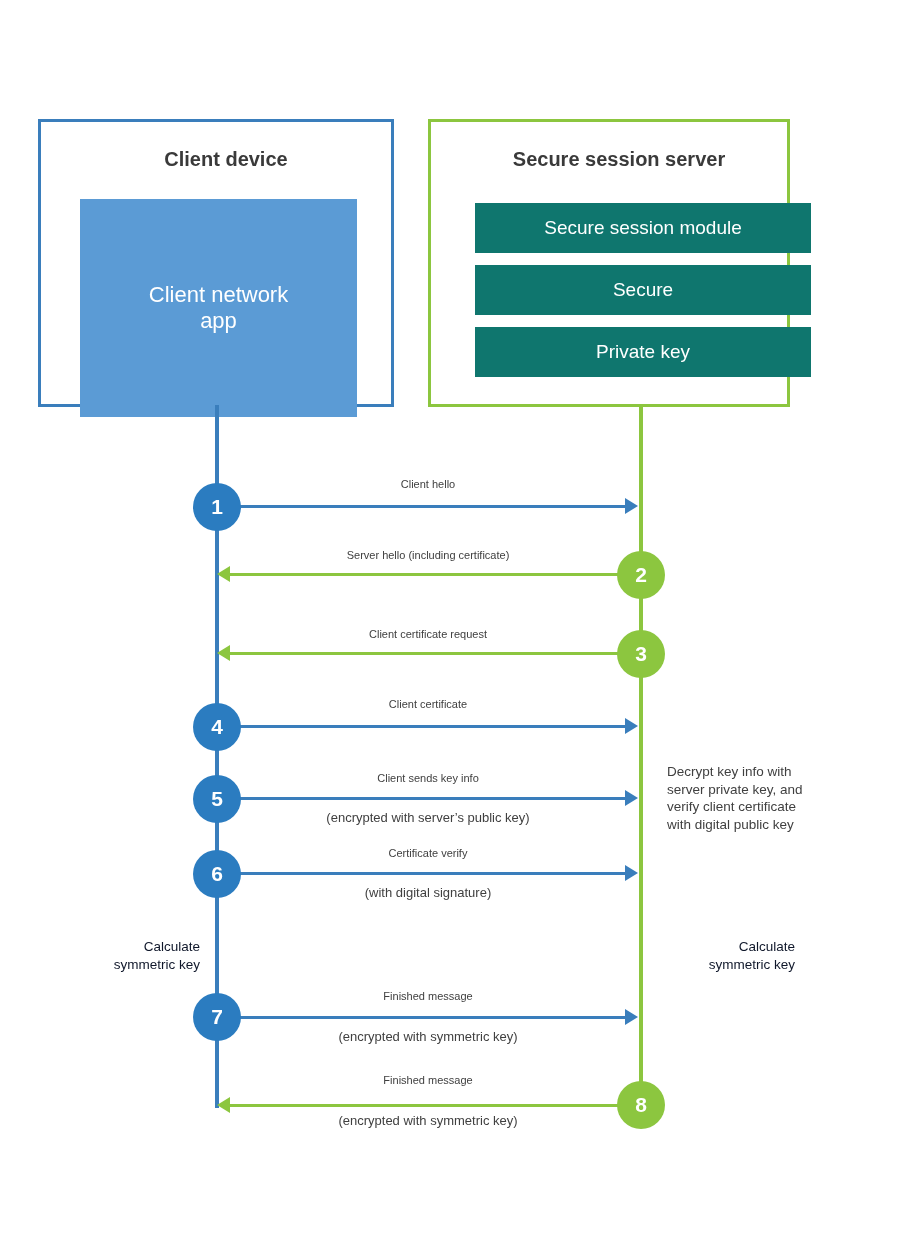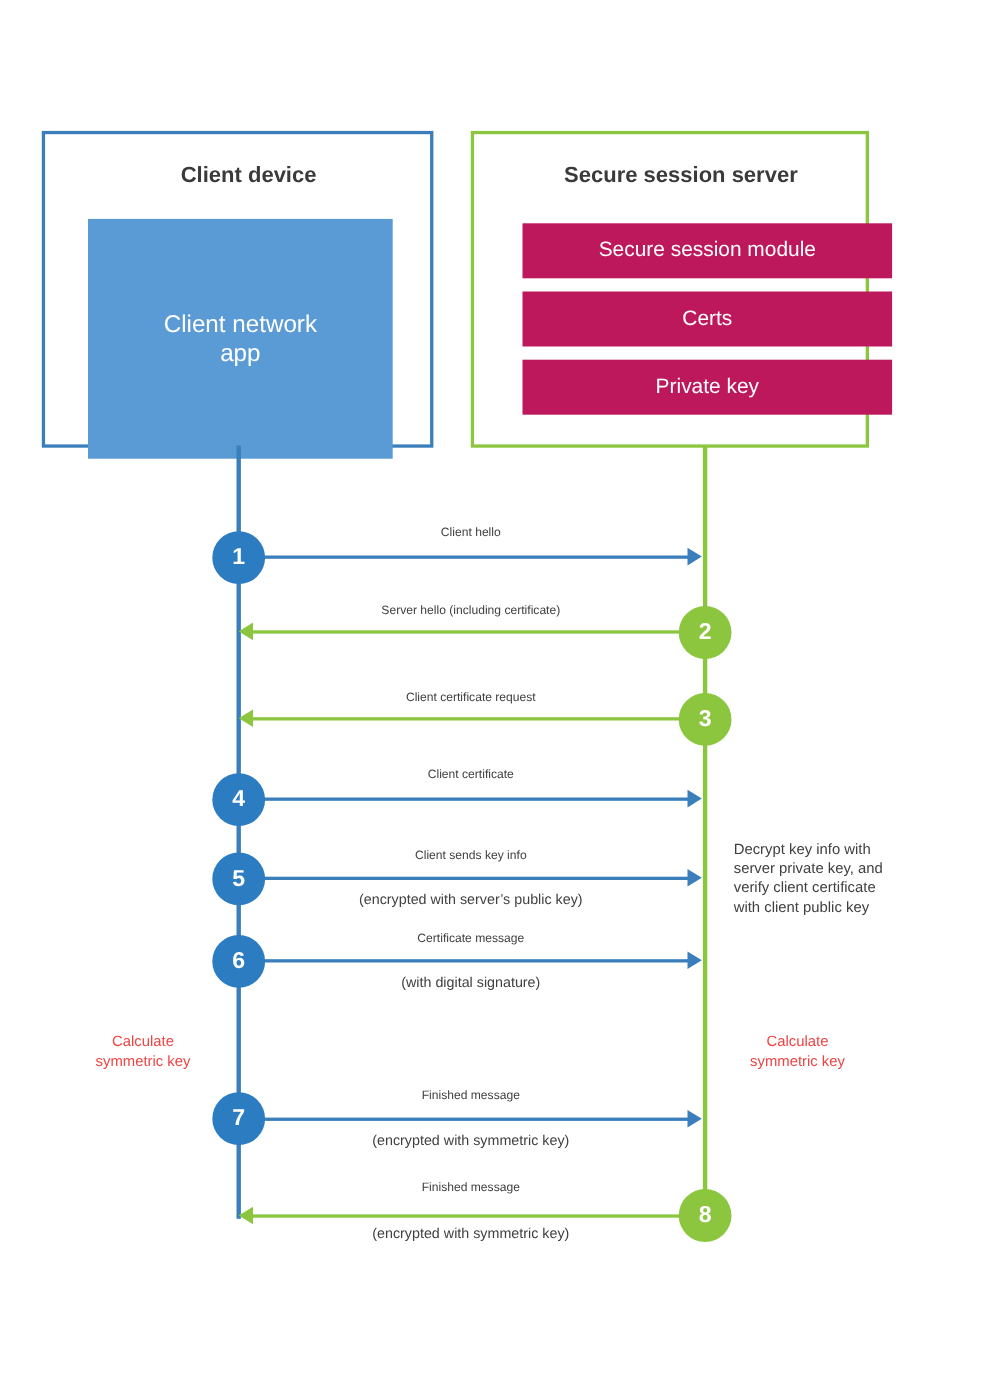--- a/index.html
+++ b/index.html
@@ -76,21 +76,21 @@
     display: flex;
     align-items: center;
     justify-content: center;
     text-align: center;
   }
   .server-bar {
     position: absolute;
     left: 44px;
     width: 336px;
     height: 50px;
-    background: #be185d;
+    background: #0f766e;
     color: #ffffff;
     font-size: 19px;
     display: flex;
     align-items: center;
     justify-content: center;
     text-align: center;
   }
   #server-bar-0 { top: 81px; }
   #server-bar-1 { top: 143px; }
   #server-bar-2 { top: 205px; text-align: right; }
@@ -169,22 +169,22 @@
   .side-note {
     position: absolute;
     font-size: 13.5px;
     line-height: 17.5px;
     color: #404040;
   }
   .side-note-center {
     position: absolute;
     font-size: 13.5px;
     line-height: 18px;
-    color: #ef4444;
-    text-align: center;
+    color: #0f172a;
+    text-align: right;
   }
 </style>
 </head>
 <body>
 
 <div id="diagram-root">
 
 
   <div class="party-box" id="client-box">
     <div class="party-title">Client device</div>
@@ -192,21 +192,21 @@
       <span>
         <span>Client network</span><br>
         <span>app</span>
       </span>
     </div>
   </div>
 
   <div class="party-box" id="server-box">
     <div class="party-title">Secure session server</div>
     <div class="server-bar" id="server-bar-0">Secure session module</div>
-    <div class="server-bar" id="server-bar-1">Certs</div>
+    <div class="server-bar" id="server-bar-1">Secure</div>
     <div class="server-bar" id="server-bar-2">Private key</div>
   </div>
 
   <div class="lifeline" id="client-lifeline"></div>
   <div class="lifeline" id="server-lifeline"></div>
 
   <div class="step arrow-blue">
     <div class="msg-label" style="left:217px; top:478px; width:422px;">Client hello</div>
     <div class="arrow-line" style="left:217px; top:505px; width:409px;"></div>
     <div class="arrow-head" style="left:625px; top:498px;"></div>
@@ -236,32 +236,32 @@
 
   <div class="step arrow-blue">
     <div class="msg-label" style="left:217px; top:772px; width:422px;">Client sends key info</div>
     <div class="arrow-line" style="left:217px; top:797px; width:409px;"></div>
     <div class="arrow-head" style="left:625px; top:790px;"></div>
     <div class="msg-sublabel" style="left:217px; top:810px; width:422px;">(encrypted with server’s public key)</div>
     <div class="step-circle circle-blue" style="left:193px; top:775px;">5</div>
   </div>
 
   <div class="step arrow-blue">
-    <div class="msg-label" style="left:217px; top:847px; width:422px;">Certificate message</div>
+    <div class="msg-label" style="left:217px; top:847px; width:422px;">Certificate verify</div>
     <div class="arrow-line" style="left:217px; top:872px; width:409px;"></div>
     <div class="arrow-head" style="left:625px; top:865px;"></div>
     <div class="msg-sublabel" style="left:217px; top:885px; width:422px;">(with digital signature)</div>
     <div class="step-circle circle-blue" style="left:193px; top:850px;">6</div>
   </div>
 
   <div class="side-note" style="left:667px; top:763px; width:180px;">
     <div>Decrypt key info with</div>
     <div>server private key, and</div>
     <div>verify client certificate</div>
-    <div>with client public key</div>
+    <div>with digital public key</div>
   </div>
 
   <div class="side-note-center" style="left:60px; top:938px; width:140px;">
     <div>Calculate</div>
     <div>symmetric key</div>
   </div>
   <div class="side-note-center" style="left:655px; top:938px; width:140px;">
     <div>Calculate</div>
     <div>symmetric key</div>
   </div>

